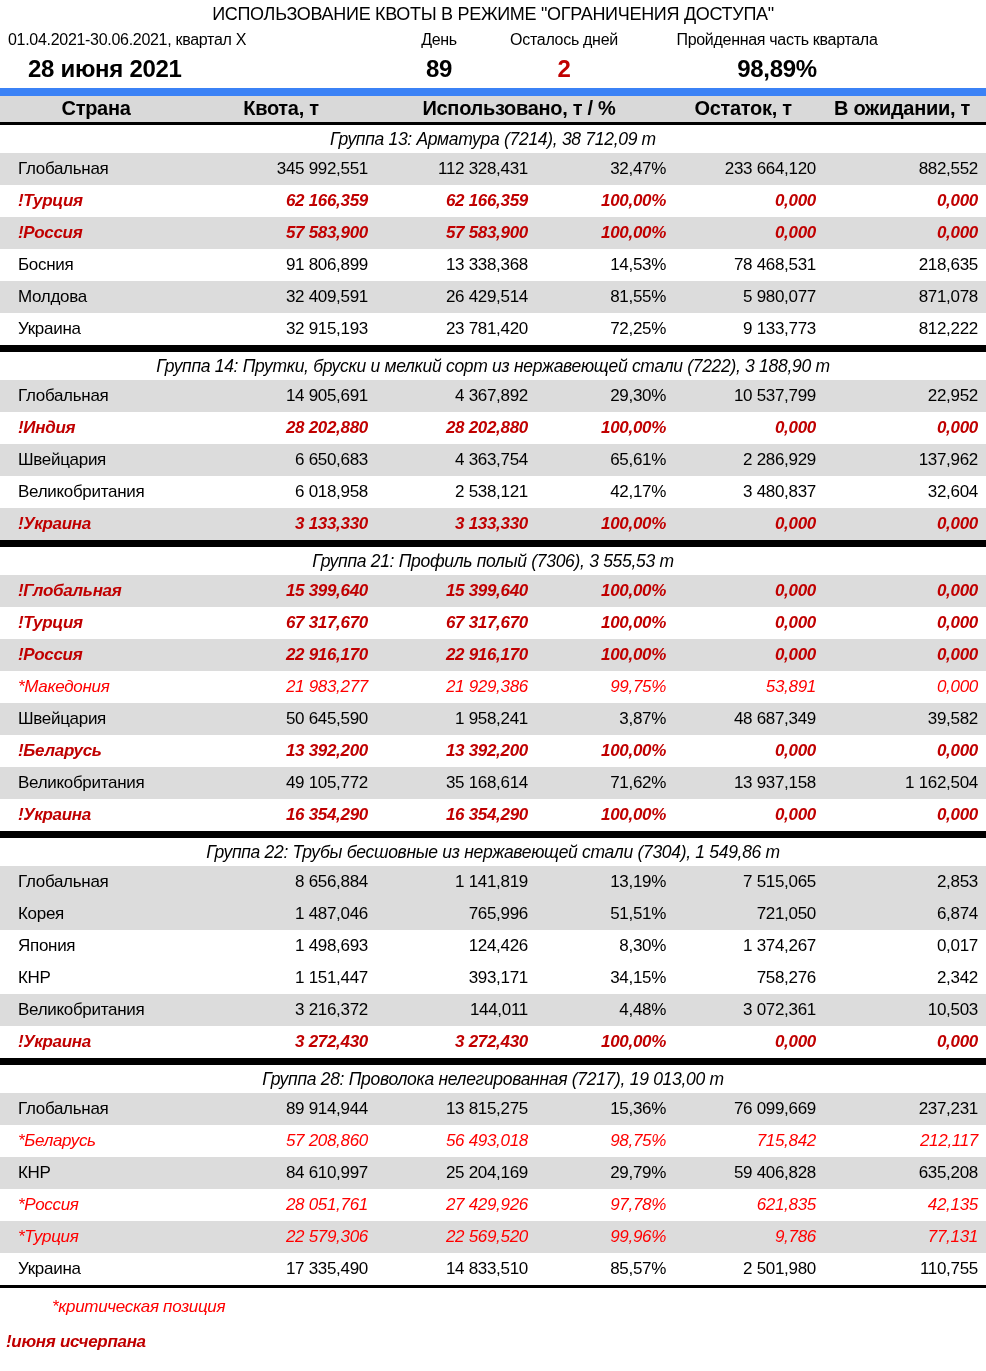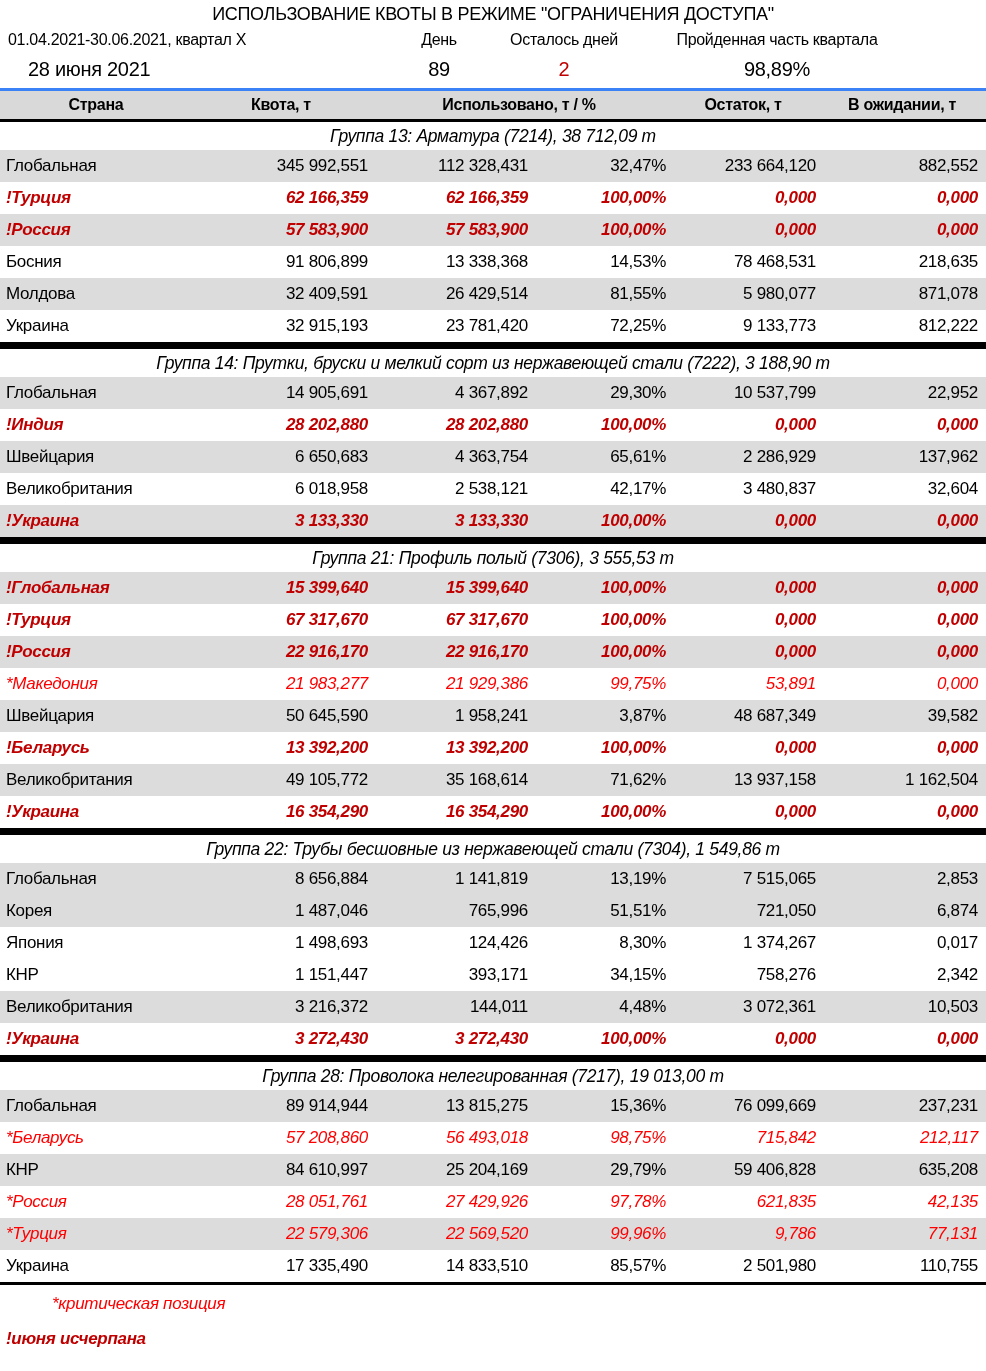--- a/index.html
+++ b/index.html
@@ -27,22 +27,22 @@
     grid-template-columns: 396px 86px 164px 262px 1fr;
     align-items: end;
   }
   .info-label {
     font-size: 16px;
     height: 24px;
     line-height: 24px;
     white-space: nowrap;
   }
   .info-value {
-    font-size: 20px;
-    font-weight: normal;
+    font-size: 24px;
+    font-weight: bold;
     height: 34px;
     line-height: 34px;
     white-space: nowrap;
   }
   .c-left   { text-align: left; padding-left: 8px; }
   .c-center { text-align: center; }
   .date-value { padding-left: 28px; }
   .red-strong { color: #c00000; }
 
   
@@ -54,26 +54,26 @@
   }
   col.c1 { width: 192px; }
   col.c2 { width: 178px; }
   col.c3 { width: 160px; }
   col.c4 { width: 138px; }
   col.c5 { width: 150px; }
   col.c6 { width: 168px; }
 
   thead th {
     background: #d9d9d9;
-    font-size: 16px;
+    font-size: 20px;
     font-weight: bold;
     height: 31px;
     padding: 0;
     text-align: center;
-    border-top: 3px solid #3b82f6;
+    border-top: 8px solid #3b82f6;
     border-bottom: 3px solid #000;
     white-space: nowrap;
   }
 
   tr.group-row td {
     height: 28px;
     line-height: 28px;
     text-align: center;
     font-style: italic;
     font-size: 17.5px;
@@ -88,21 +88,21 @@
 
   tr.data-row td {
     height: 32px;
     line-height: 32px;
     font-size: 17px;
     padding: 0 2px 0 0;
     text-align: right;
     white-space: nowrap;
     overflow: hidden;
   }
-  tr.data-row td.country { text-align: left; padding-left: 6px; }
+  tr.data-row td.country { text-align: left; padding-left: 18px; }
   tr.data-row td.pend { padding-right: 8px; }
   tr.shaded { background: #dcdcdc; }
   tr.exhausted td { color: #c00000; font-weight: bold; font-style: italic; }
   tr.critical td { color: #ff0000; font-style: italic; }
 
   
   .footnotes { margin: 9px 0 0 6px; }
   .footnote { font-size: 17px; height: 20px; line-height: 20px; margin-bottom: 15px; white-space: nowrap; }
   .footnote.critical  { color: #ff0000; font-style: italic; margin-left: 46px; }
   .footnote.exhausted { color: #c00000; font-style: italic; font-weight: bold; }

